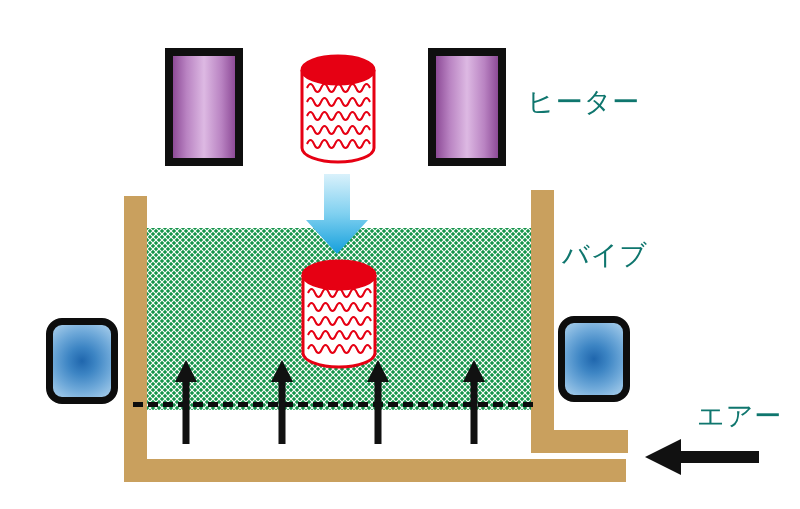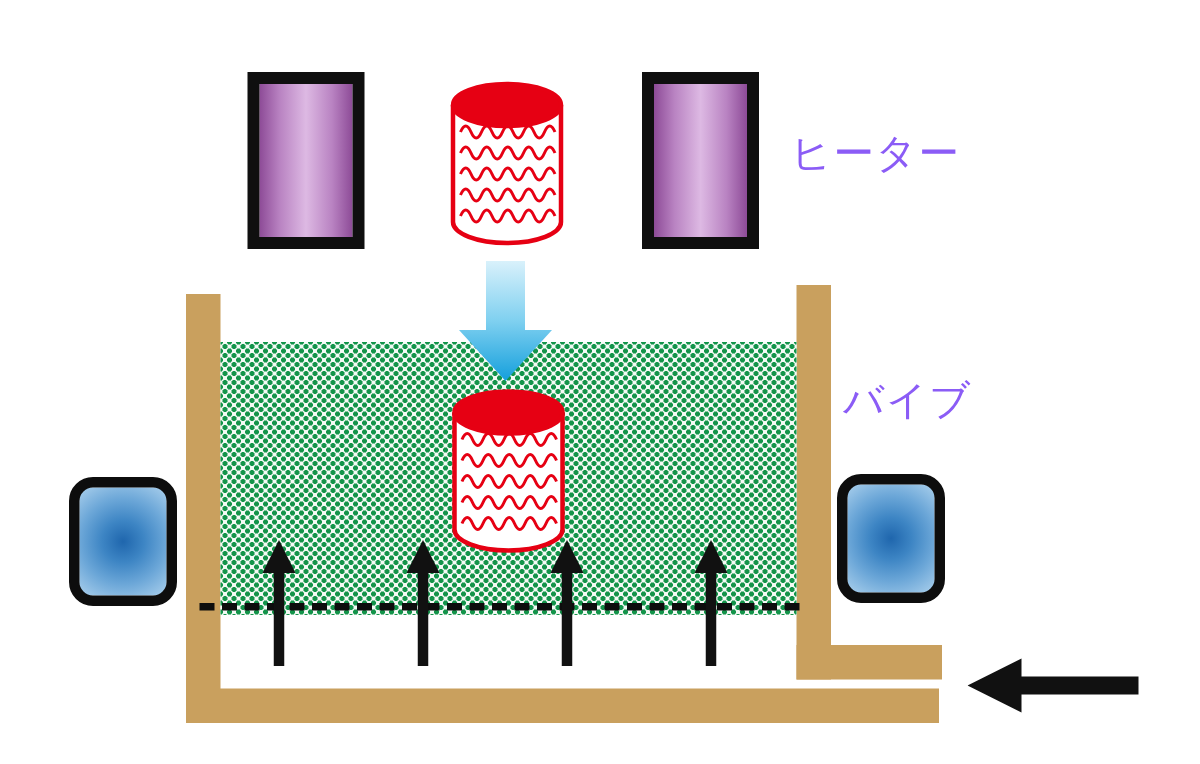--- a/index.html
+++ b/index.html
@@ -1,18 +1,18 @@
 <!DOCTYPE html>
 <html><head>
 <meta charset="utf-8">
 <style>
   html,body{margin:0;padding:0;background:#ffffff;}
   .stage{
     position:relative;width:800px;height:509px;background:#ffffff;overflow:hidden;
-    font-family:"Liberation Sans","DejaVu Sans",sans-serif;color:#8b5cf6;
+    font-family:"Liberation Sans","DejaVu Sans",sans-serif;color:#0f766e;
   }
 
   
   .heater{
     position:absolute;width:62px;height:102px;border:8px solid #0f0f0f;
     background:linear-gradient(to right,#8d4b97 0%,#b983c2 22%,#ddb9e3 50%,#b983c2 78%,#8d4b97 100%);
   }
   .heater-left{left:165px;top:48px;}
   .heater-right{left:428px;top:48px;}
 
@@ -59,21 +59,21 @@
   }
   .vib-left{left:46px;top:318px;}
   .vib-right{left:558px;top:316px;}
 
   
   .air-arrow{position:absolute;left:645px;top:438px;}
 
   
   .label{position:absolute;font-size:27px;font-weight:500;letter-spacing:1px;line-height:1.2;white-space:nowrap;}
   .label-heater{left:527px;top:86px;}
-  .label-vibrator{left:562px;top:239px;margin-top:12px;}
+  .label-vibrator{left:562px;top:239px;}
   .label-air{left:697px;top:400px;}
 </style>
 </head>
 <body>
 
 <div class="stage">
 
   <div class="wall wall-left"></div>
   <div class="wall wall-right"></div>
   <div class="wall wall-duct"></div>
@@ -138,14 +138,15 @@
   <div class="vibrator vib-right"></div>
 
   <svg class="air-arrow" width="116" height="38" viewBox="0 0 116 38">
     <polygon points="0,19 36,1 36,13 114,13 114,25 36,25 36,37" fill="#111"></polygon>
   </svg>
 
   <div class="label label-heater">ヒーター</div>
   <div class="label label-vibrator">
     <span>バイブ</span><br>
   </div>
+  <div class="label label-air">エアー</div>
 
 </div>
 
 </body></html>

